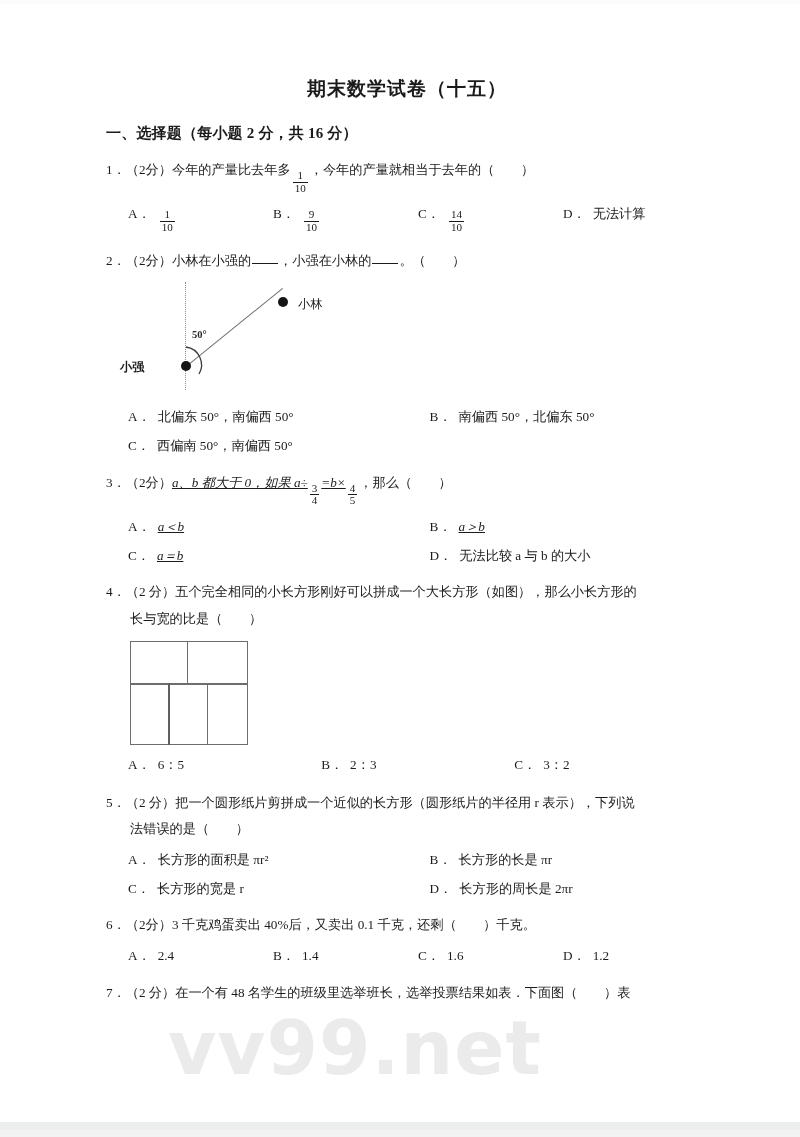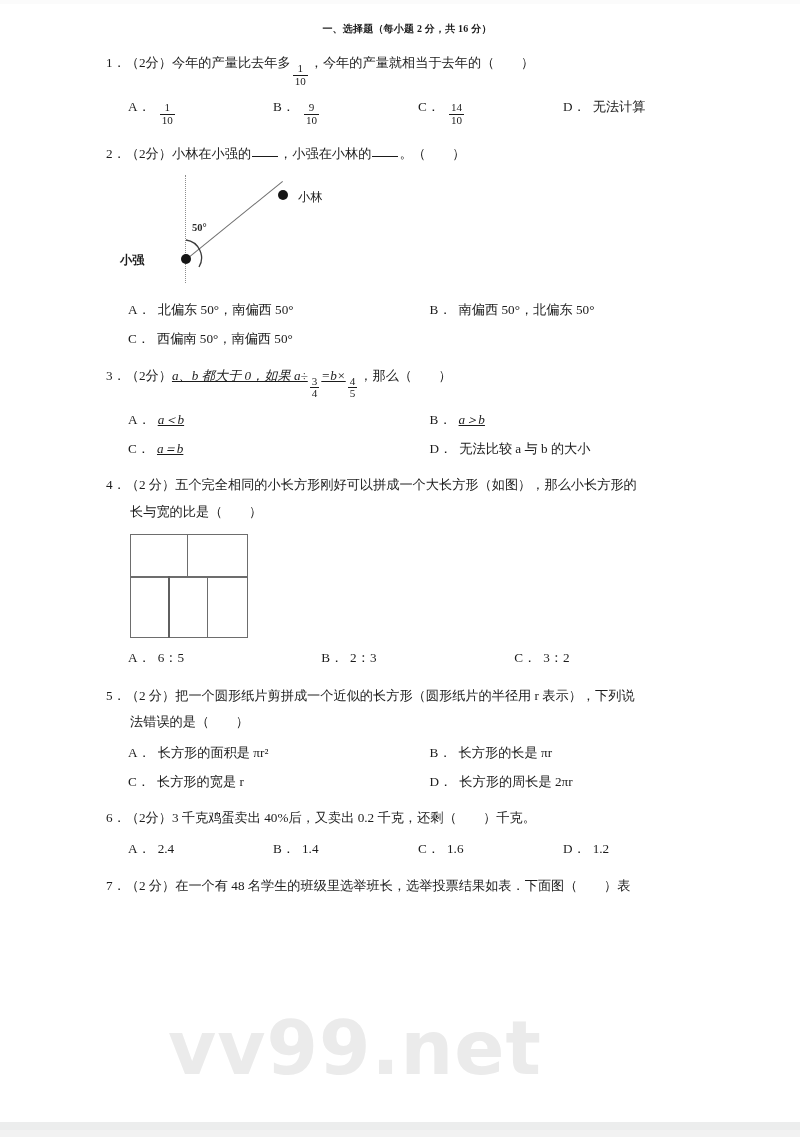--- a/index.html
+++ b/index.html
@@ -55,24 +55,23 @@
     margin: 0;
     padding-top: 76px;
     text-align: center;
     font-size: 19px;
     font-weight: bold;
     letter-spacing: 1px;
     font-family: "Liberation Serif", "DejaVu Serif", serif;
   }
   .section-head {
     margin: 22px 0 0 0;
-    font-size: 10px;
+    font-size: 15px;
     font-weight: bold;
     letter-spacing: 0.2px;
-    text-align: center;
   }
 
   
   .q {
     position: relative;
     margin-top: 17px;
     font-size: 13.2px;
     line-height: 1.55;
   }
   .q-stem {
@@ -214,20 +213,21 @@
 </head>
 <body>
 
 <div class="page">
   <div class="page-edge-top"></div>
 
   <div class="watermark">vv99.net</div>
 
   <div class="content">
 
+    <h1 class="doc-title">期末数学试卷（十五）</h1>
 
     <div class="section-head">一、选择题（每小题 2 分，共 16 分）</div>
 
     <div class="q">
       <div class="q-stem">
         <span>1．</span><span>（2分）</span><span>今年的产量比去年多</span><span class="frac">
             <span class="num">1</span>
             <span class="den">10</span>
           </span><span>，今年的产量就相当于去年的（</span><span class="paren-blank">&nbsp;&nbsp;</span><span>）</span>
       </div>
@@ -386,21 +386,21 @@
           <div class="opt">
             <span class="lbl">D．</span>
             <span>长方形的周长是 2πr</span>
           </div>
         </div>
       </div>
     </div>
 
     <div class="q">
       <div class="q-stem">
-        <span>6．</span><span>（2分）</span><span>3 千克鸡蛋卖出 40%后，又卖出 0.2 千克，还剩（</span><span class="paren-blank">&nbsp;&nbsp;</span><span>）千克。</span>
+        <span>6．</span><span>（2分）</span><span>3 千克鸡蛋卖出 40%后，又卖出 0.1 千克，还剩（</span><span class="paren-blank">&nbsp;&nbsp;</span><span>）千克。</span>
       </div>
       <div class="opts cols4" style="display:flex;">
         <div class="opt">
           <span class="lbl">A．</span>
           <span>2.4</span>
         </div>
         <div class="opt">
           <span class="lbl">B．</span>
           <span>1.4</span>
         </div>

